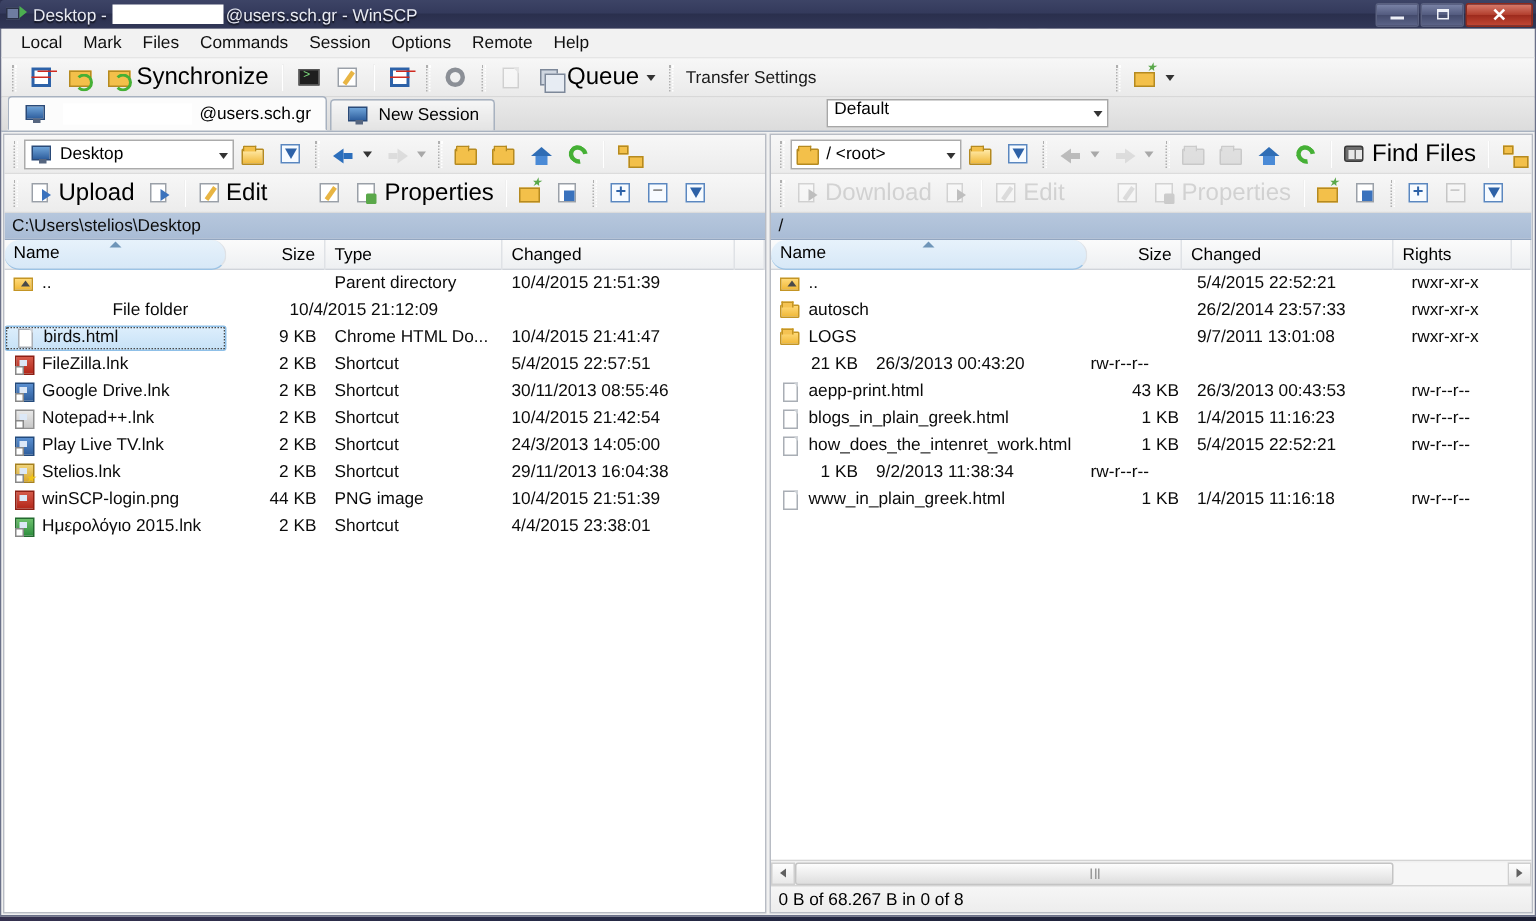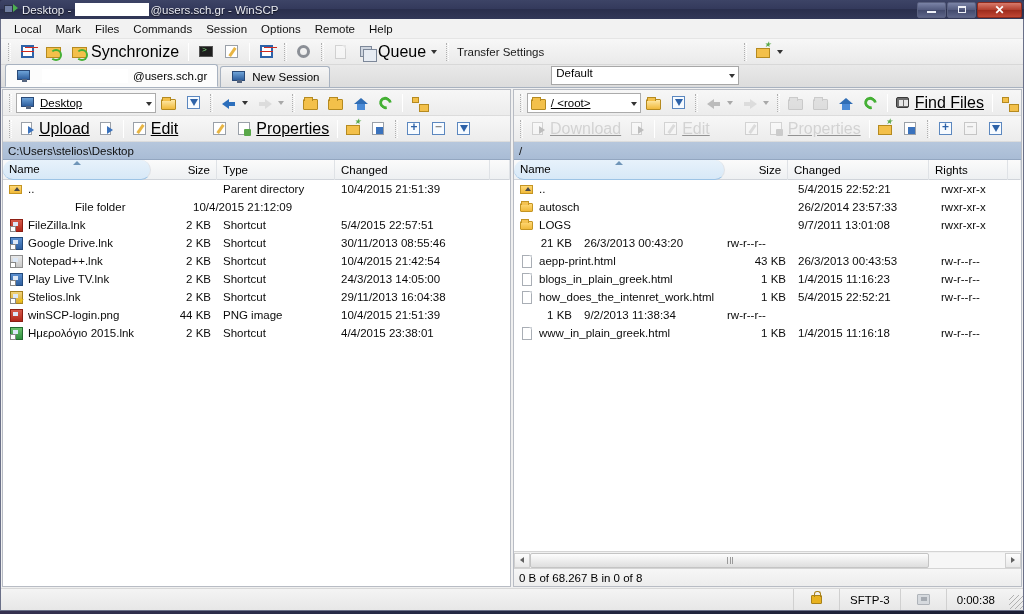--- a/index.html
+++ b/index.html
@@ -243,21 +243,20 @@
     margin: 1px;
     background:#fff;
     overflow:hidden;
   }
   .panel-toolbar1, .panel-toolbar2 {
     height: 26px;
     background: linear-gradient(to bottom,#f7f7f7,#ececec);
     display:flex; align-items:center;
     padding-left: 3px; gap:1px;
     border-bottom:1px solid #dcdcdc;
-    text-decoration:underline;
   }
   .path-combo {
     width: 140px; height: 20px;
     display:flex; align-items:center; gap:4px;
     background:#fff; border:1px solid #ababab;
     padding-left:3px; position:relative;
     font-size: 11.5px;
   }
   .path-combo .combo-arrow{ top:8px;}
   .panel-path {
@@ -670,20 +669,31 @@
               </div>
               <div class="cell num" style="width:66px;text-align:right"></div>
               <div class="cell " style="width:118px">Parent directory</div>
               <div class="cell " style="width:155px">10/4/2015  21:51:39</div>
             </div>
             <div class="row sel">
               <div class="cell num" style="width:66px;text-align:right"></div>
               <div class="cell " style="width:118px">File folder</div>
               <div class="cell " style="width:155px">10/4/2015  21:12:09</div>
             </div>
+            <div class="row sel focus">
+              <div class="cell cell-name" style="width:148px">
+                <span class="fi">
+                  <i class="fi-doc"></i>
+                </span>
+                <span>birds.html</span>
+              </div>
+              <div class="cell num" style="width:66px;text-align:right">9 KB</div>
+              <div class="cell " style="width:118px">Chrome HTML Do...</div>
+              <div class="cell " style="width:155px">10/4/2015  21:41:47</div>
+            </div>
             <div class="row ">
               <div class="cell cell-name" style="width:148px">
                 <span class="fi">
                   <i class="fi-lnk red">
                     <span class="shortcut"></span>
                   </i>
                 </span>
                 <span>FileZilla.lnk</span>
               </div>
               <div class="cell num" style="width:66px;text-align:right">2 KB</div>
@@ -1027,27 +1037,15 @@
               <span class="t-r"></span>
             </div>
         </div>
 
         <div class="panel-status">
           <span style="flex:1">0 B of 68.267 B in 0 of 8</span>
         </div>
       </div>
     </div>
 
-    <div class="statusbar2">
-      <div class="sb-fill"></div>
-      <div class="sb-cell">
-          <span class="lock"></span>
-        </div>
-      <div class="sb-cell">SFTP-3</div>
-      <div class="sb-cell">
-          <span class="ic-netmon"></span>
-        </div>
-      <div class="sb-cell last">0:00:38</div>
-      <span class="resize-grip"></span>
-    </div>
 
   </div>
 </div>
 
 </body></html>

